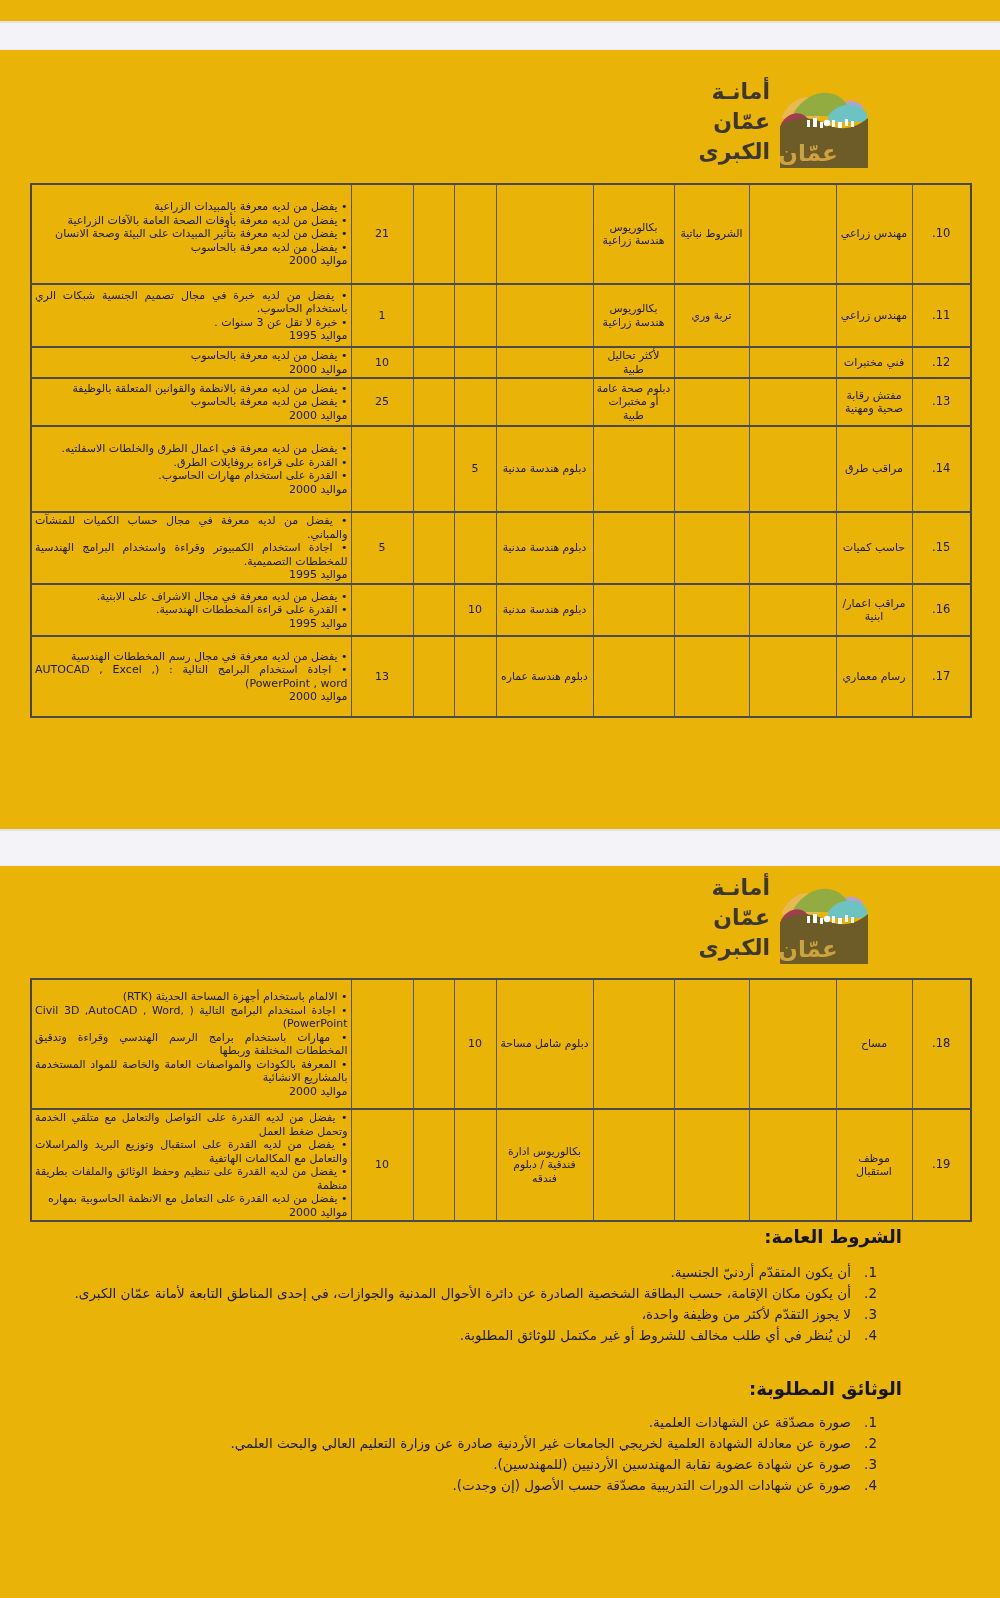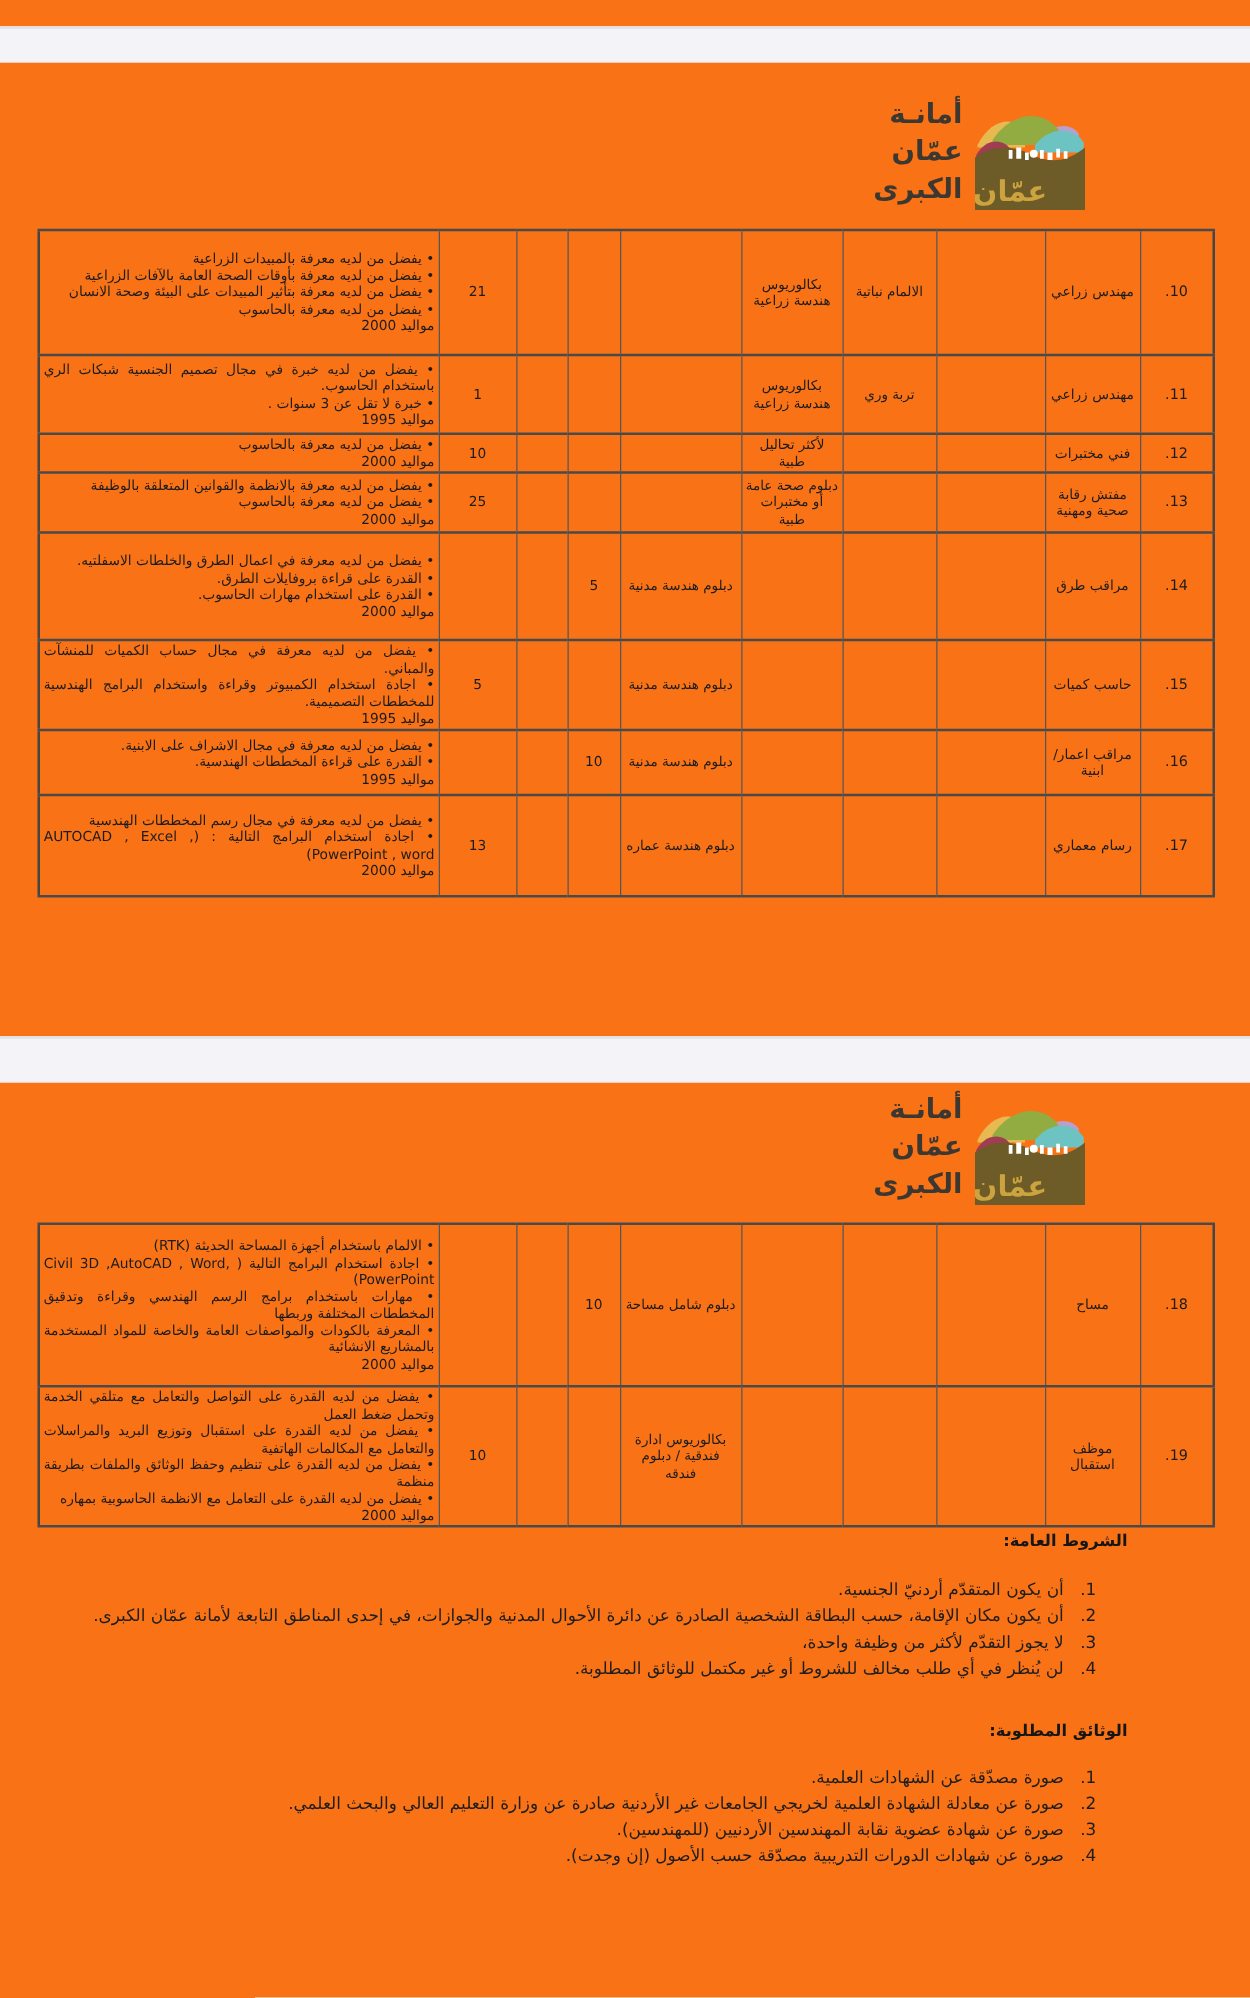--- a/index.html
+++ b/index.html
@@ -1,16 +1,16 @@
 <!DOCTYPE html>
 <html lang="ar"><head>
 <meta charset="utf-8">
 <style>
   html,body{margin:0;padding:0;background:#ffffff;}
-  #canvas{position:relative;width:1000px;height:1598px;background:#f97316;overflow:hidden;
+  #canvas{position:relative;width:1000px;height:1598px;background:#eab308;overflow:hidden;
           font-family:"DejaVu Sans",sans-serif;}
   .band{position:absolute;left:0;right:0;background:#f4f3f8;border-top:2px solid #e2e1e7;border-bottom:1px solid #eeedf3;}
   #band-top{top:21px;height:26px;}
   #band-mid{top:829px;height:34px;}
 
   .logo{position:absolute;right:132px;display:flex;align-items:center;gap:10px;}
   #logo-1{top:76px;} #logo-2{top:872px;}
   .org-name{text-align:right;direction:rtl;color:#3c3831;font-weight:bold;font-size:22px;line-height:30px;width:96px;}
 
   table.jobs{position:absolute;left:30px;border-collapse:collapse;table-layout:fixed;width:940px;direction:rtl;
@@ -19,21 +19,21 @@
   table.jobs{border:2px solid #454545;}
   table.jobs td{border-left:1px solid #565656;border-right:1px solid #565656;
                 border-top:2px solid #4a4a4a;border-bottom:2px solid #4a4a4a;
                 vertical-align:middle;text-align:center;padding:1px 3px;line-height:13.5px;}
   td.no{direction:ltr;font-size:11.5px;}
   td.req{direction:rtl;text-align:justify;vertical-align:top;padding:3px 5px 2px 4px;margin-top:23px;}
   td.req .blt{text-align:justify;}
   td.req .birth{text-align:right;}
   td.qual,td.qual2,td.spec{font-size:10.8px;}
 
-  .sec-head{position:absolute;right:98px;direction:rtl;font-weight:bold;font-size:13px;color:#161616;}
+  .sec-head{position:absolute;right:98px;direction:rtl;font-weight:bold;font-size:18px;color:#161616;}
   #cond-head{top:1226px;} #docs-head{top:1378px;}
   .list{position:absolute;right:123px;left:60px;direction:rtl;font-size:13.5px;line-height:21px;color:#1d1d1d;}
   #cond-list{top:1262px;} #docs-list{top:1412px;}
   .li{display:flex;}
   .li .num{flex:0 0 26px;text-align:right;}
   .li .txt{flex:1;text-align:right;}
 </style>
 </head>
 <body>
 
@@ -80,21 +80,21 @@
         <col style="width:42px">
         <col style="width:41px">
         <col style="width:62px">
         <col style="width:320px">
     </colgroup>
     <tbody>
       <tr style="height:100px">
         <td class="no">.10</td>
         <td class="job">مهندس زراعي</td>
         <td class="e1"></td>
-        <td class="spec">الالمام نباتية</td>
+        <td class="spec">الشروط نباتية</td>
         <td class="qual">بكالوريوس هندسة زراعية</td>
         <td class="qual2"></td>
         <td class="cb"></td>
         <td class="e2"></td>
         <td class="ca">21</td>
         <td class="req">
           <div class="blt">• يفضل من لديه معرفة بالمبيدات الزراعية</div>
           <div class="blt">• يفضل من لديه معرفة بأوقات الصحة العامة بالآفات الزراعية</div>
           <div class="blt">• يفضل من لديه معرفة بتأثير المبيدات على البيئة وصحة الانسان</div>
           <div class="blt">• يفضل من لديه معرفة بالحاسوب</div>

